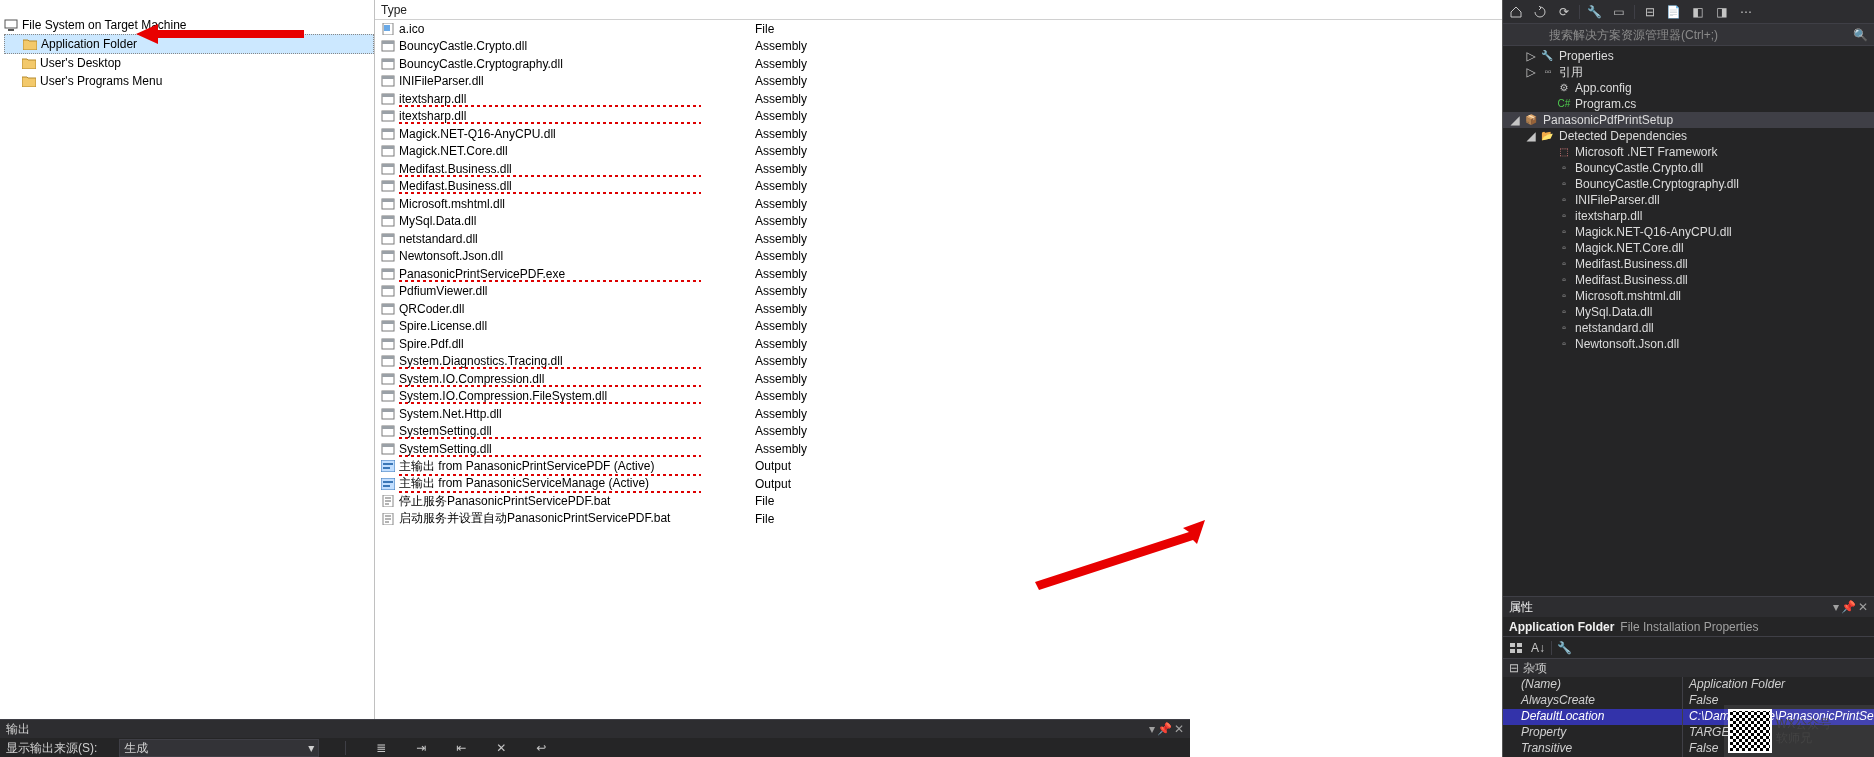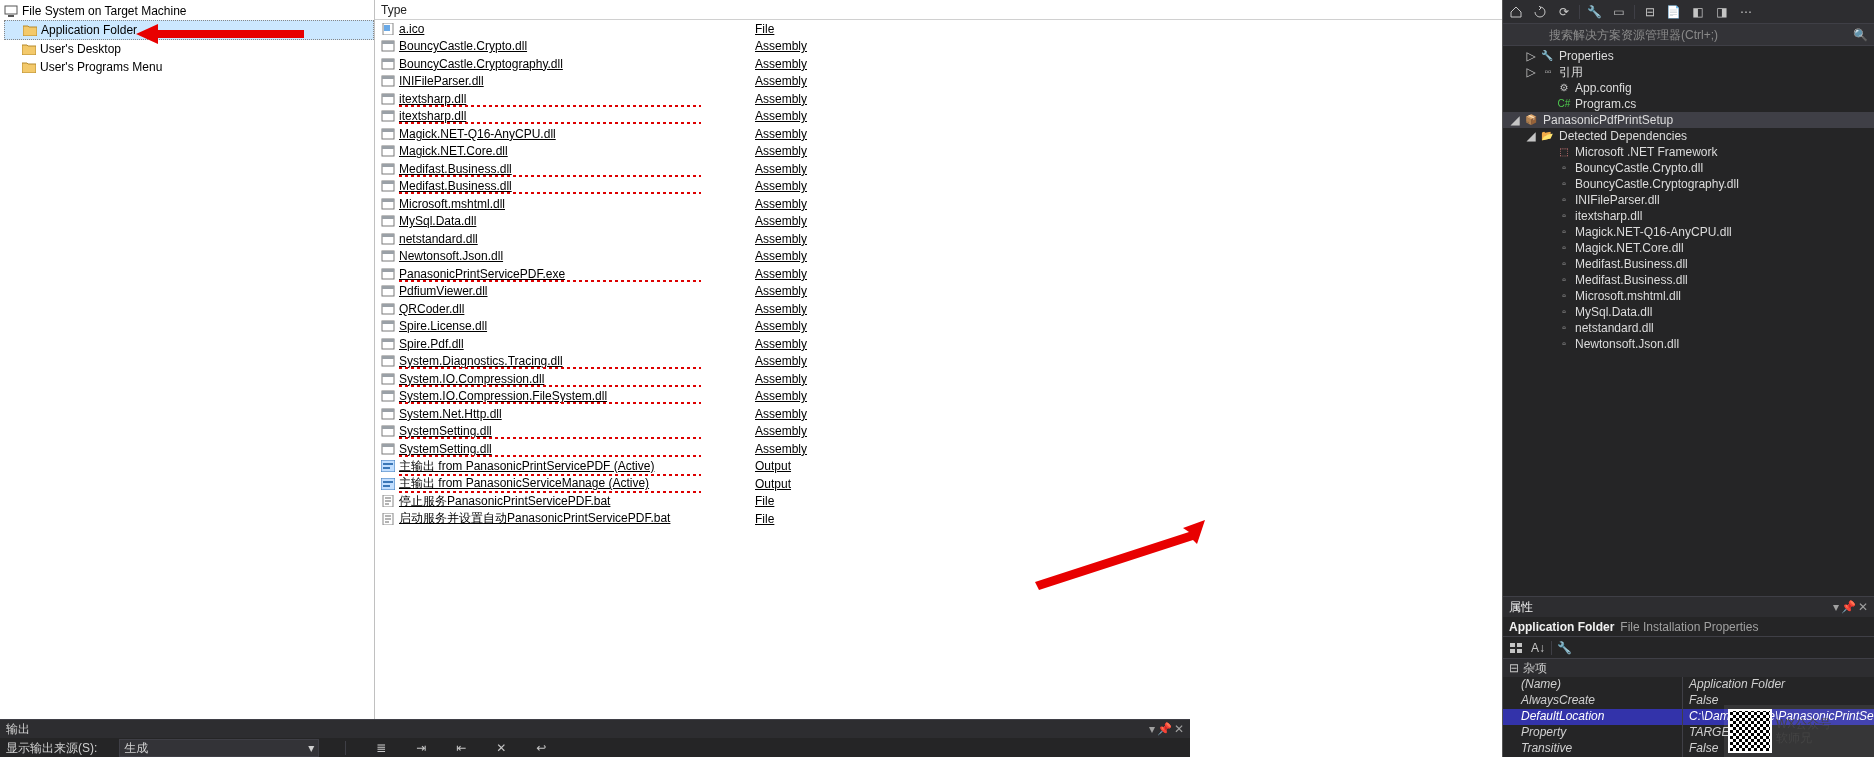--- a/index.html
+++ b/index.html
@@ -1,34 +1,34 @@
 <!DOCTYPE html>
 <html><head>
 <meta charset="utf-8">
 <style>
 * { margin:0; padding:0; box-sizing:border-box; font-family:"Segoe UI","Microsoft YaHei",sans-serif; font-size:12px; }
 html,body { width:1874px; height:757px; overflow:hidden; background:#2d2d30; color:#f1f1f1; }
 .main { display:flex; width:100%; height:100%; }
 
 .left-pane { width:375px; background:#fff; color:#000; border-right:1px solid #c0c0c0; display:flex; flex-direction:column; flex-shrink:0; }
-.fs-tree { padding:2px 0 0 4px; }
+.fs-tree { padding:16px 0 0 4px; }
 .fs-root { display:flex; align-items:center; gap:4px; padding:2px 0; }
 .fs-folder { display:flex; align-items:center; gap:4px; padding:2px 0 2px 18px; cursor:pointer; }
 .fs-folder.selected { background:#cce8ff; border:1px dotted #888; }
 .folder-icon { width:14px; height:12px; flex-shrink:0; }
 .machine-icon { width:14px; height:14px; flex-shrink:0; }
 
 .arrow1 { position:absolute; left:136px; top:22px; pointer-events:none; }
 
 .center-pane { flex:1; background:#fff; color:#000; display:flex; flex-direction:column; border-right:1px solid #555; position:relative; }
 .col-headers { display:flex; border-bottom:1px solid #d0d0d0; height:20px; }
 .col-h { padding:3px 6px; color:#222; }
 .col-name { width:330px; border-right:1px solid #e5e5e5; }
 .col-type { flex:1; }
-.file-rows { overflow:auto;text-decoration:underline; }
+.file-rows { overflow:auto; }
 .file-row { display:flex; height:17.5px; align-items:center; }
 .file-row .cell-name { width:330px; padding-left:6px; display:flex; align-items:center; gap:4px; position:relative; }
 .file-row .cell-type { padding-left:6px;margin-left:44px; }
 .item-icon { width:14px; height:12px; flex-shrink:0; }
 .underline-red { position:absolute; left:24px; right:4px; bottom:-1px; height:2px;
   background:repeating-linear-gradient(90deg,#d00 0 3px,transparent 3px 6px); }
 
 .right-col { width:371px; background:#252526; display:flex; flex-direction:column; flex-shrink:0; }
 .toolstrip { height:24px; background:#2d2d30; display:flex; align-items:center; padding:0 4px; gap:6px; border-bottom:1px solid #3f3f46; }
 .tool-btn { width:18px; height:18px; display:flex; align-items:center; justify-content:center; color:#c5c5c5; }

